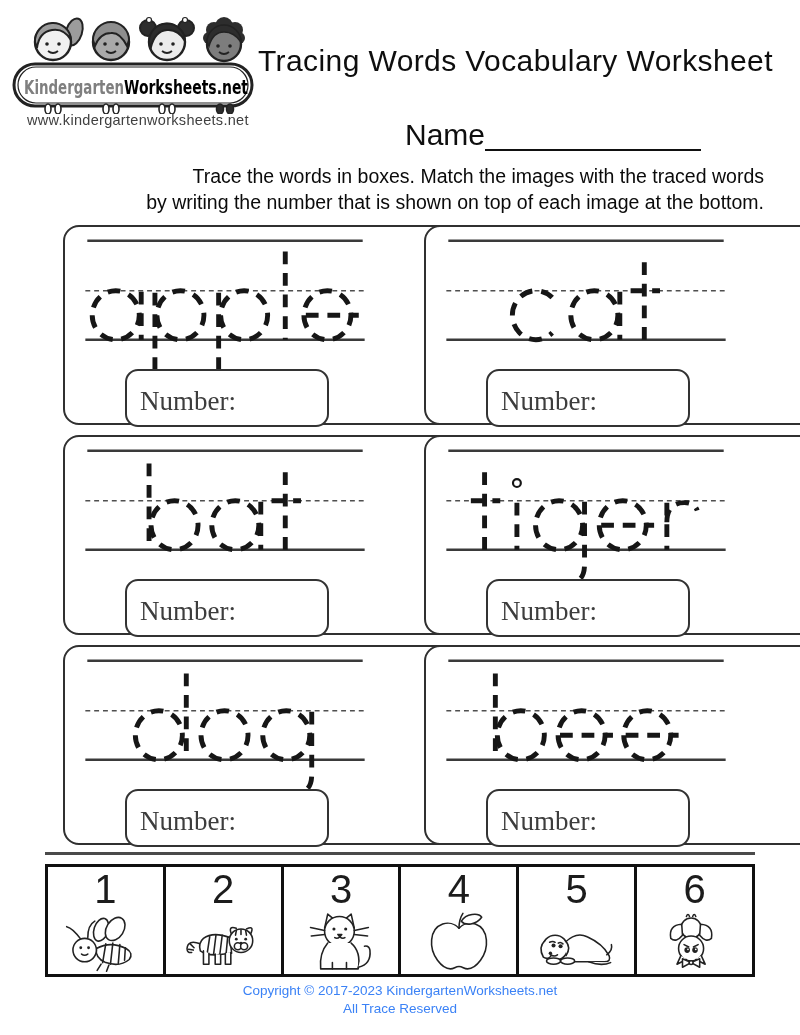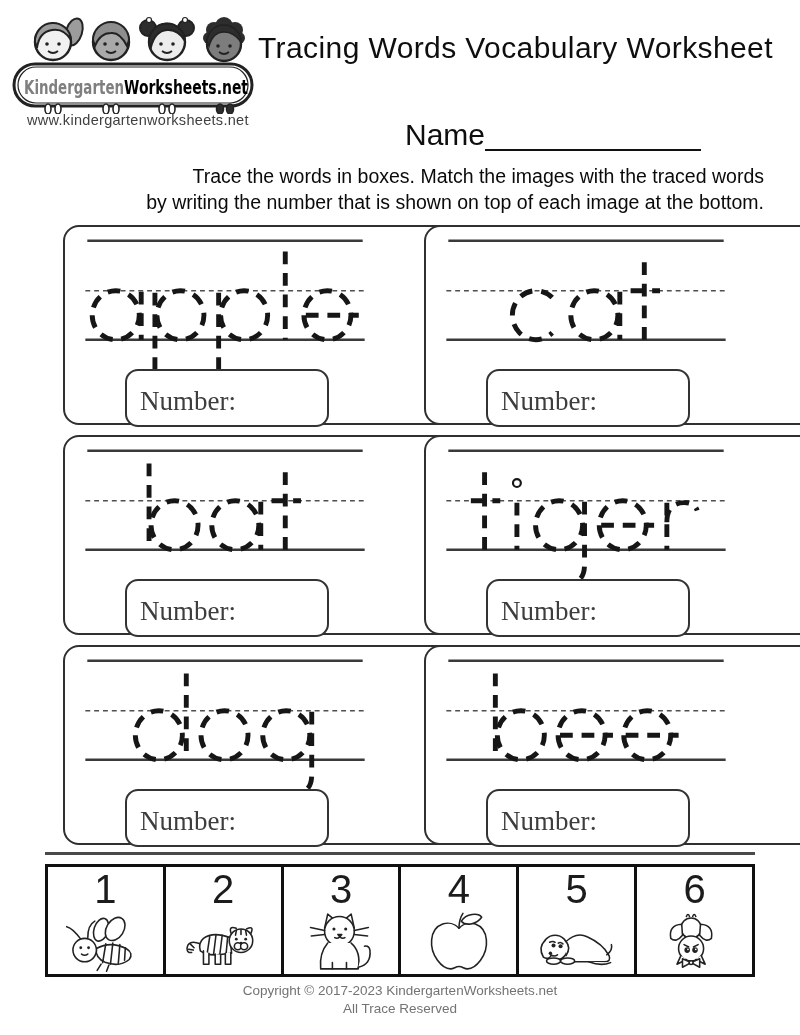--- a/index.html
+++ b/index.html
@@ -2,21 +2,21 @@
 <html><head>
 <meta charset="utf-8">
 <style>
   html,body{margin:0;padding:0;background:#fff;}
   #page{position:relative;width:800px;height:1035px;background:#fff;overflow:hidden;
         font-family:"Liberation Sans",sans-serif;color:#111;}
 
   
   #logo{position:absolute;left:8px;top:6px;width:248px;height:108px;}
   #site-url{position:absolute;left:27px;top:112px;font-size:14.5px;color:#404040;letter-spacing:.3px;}
-  #page-title{position:absolute;left:258px;top:31px;font-size:30px;letter-spacing:.4px;color:#0e0e0e;}
+  #page-title{position:absolute;left:258px;top:44px;font-size:30px;letter-spacing:.4px;color:#0e0e0e;}
   #name-row{position:absolute;left:405px;top:118px;display:flex;align-items:center;}
   #name-label{font-size:30px;color:#0e0e0e;}
   #name-line{display:inline-block;width:216px;height:30px;border-bottom:2.5px solid #111;}
 
   #instructions{position:absolute;left:64px;top:163px;width:700px;font-size:19.5px;line-height:1.35;color:#0a0a0a;text-align:right;}
 
   
   .card{position:absolute;width:392px;height:200px;border:2.5px solid #303030;border-radius:16px;background:#fff;box-sizing:border-box;}
   .card svg.trace{position:absolute;left:0;top:0;width:320px;height:196px;overflow:visible;}
   .tr{fill:none;stroke:#161616;stroke-width:5;stroke-dasharray:13 9;stroke-linecap:butt;}
@@ -34,21 +34,21 @@
          border:3px solid #101010;box-sizing:border-box;background:#fff;}
   .cell{flex:1;border-right:3px solid #101010;display:flex;flex-direction:column;align-items:center;box-sizing:border-box;}
   .cell:last-child{border-right:none;}
   .cell .num{font-size:40px;line-height:44px;color:#1c1c1c;}
   .cell svg{width:104px;height:61px;}
   .pic{fill:#fff;stroke:#222;stroke-width:2;stroke-linecap:round;stroke-linejoin:round;}
   .pic-l{fill:none;stroke:#222;stroke-width:2;stroke-linecap:round;stroke-linejoin:round;}
   .pic-f{fill:#222;stroke:none;}
 
   
-  #footer{position:absolute;left:0;top:982px;width:800px;text-align:center;font-size:13.5px;color:#737373;line-height:1.35;}
+  #footer{position:absolute;left:0;top:982px;width:800px;text-align:center;font-size:13.5px;color:#3b82f6;line-height:1.35;}
 </style>
 </head>
 <body>
 
 <div id="page">
 
   <svg id="logo" viewBox="0 0 248 108">
 
     <g>
       <ellipse cx="66" cy="26" rx="8" ry="14" fill="#9c9c9c" stroke="#222" stroke-width="2" transform="rotate(18 66 26)"></ellipse>

